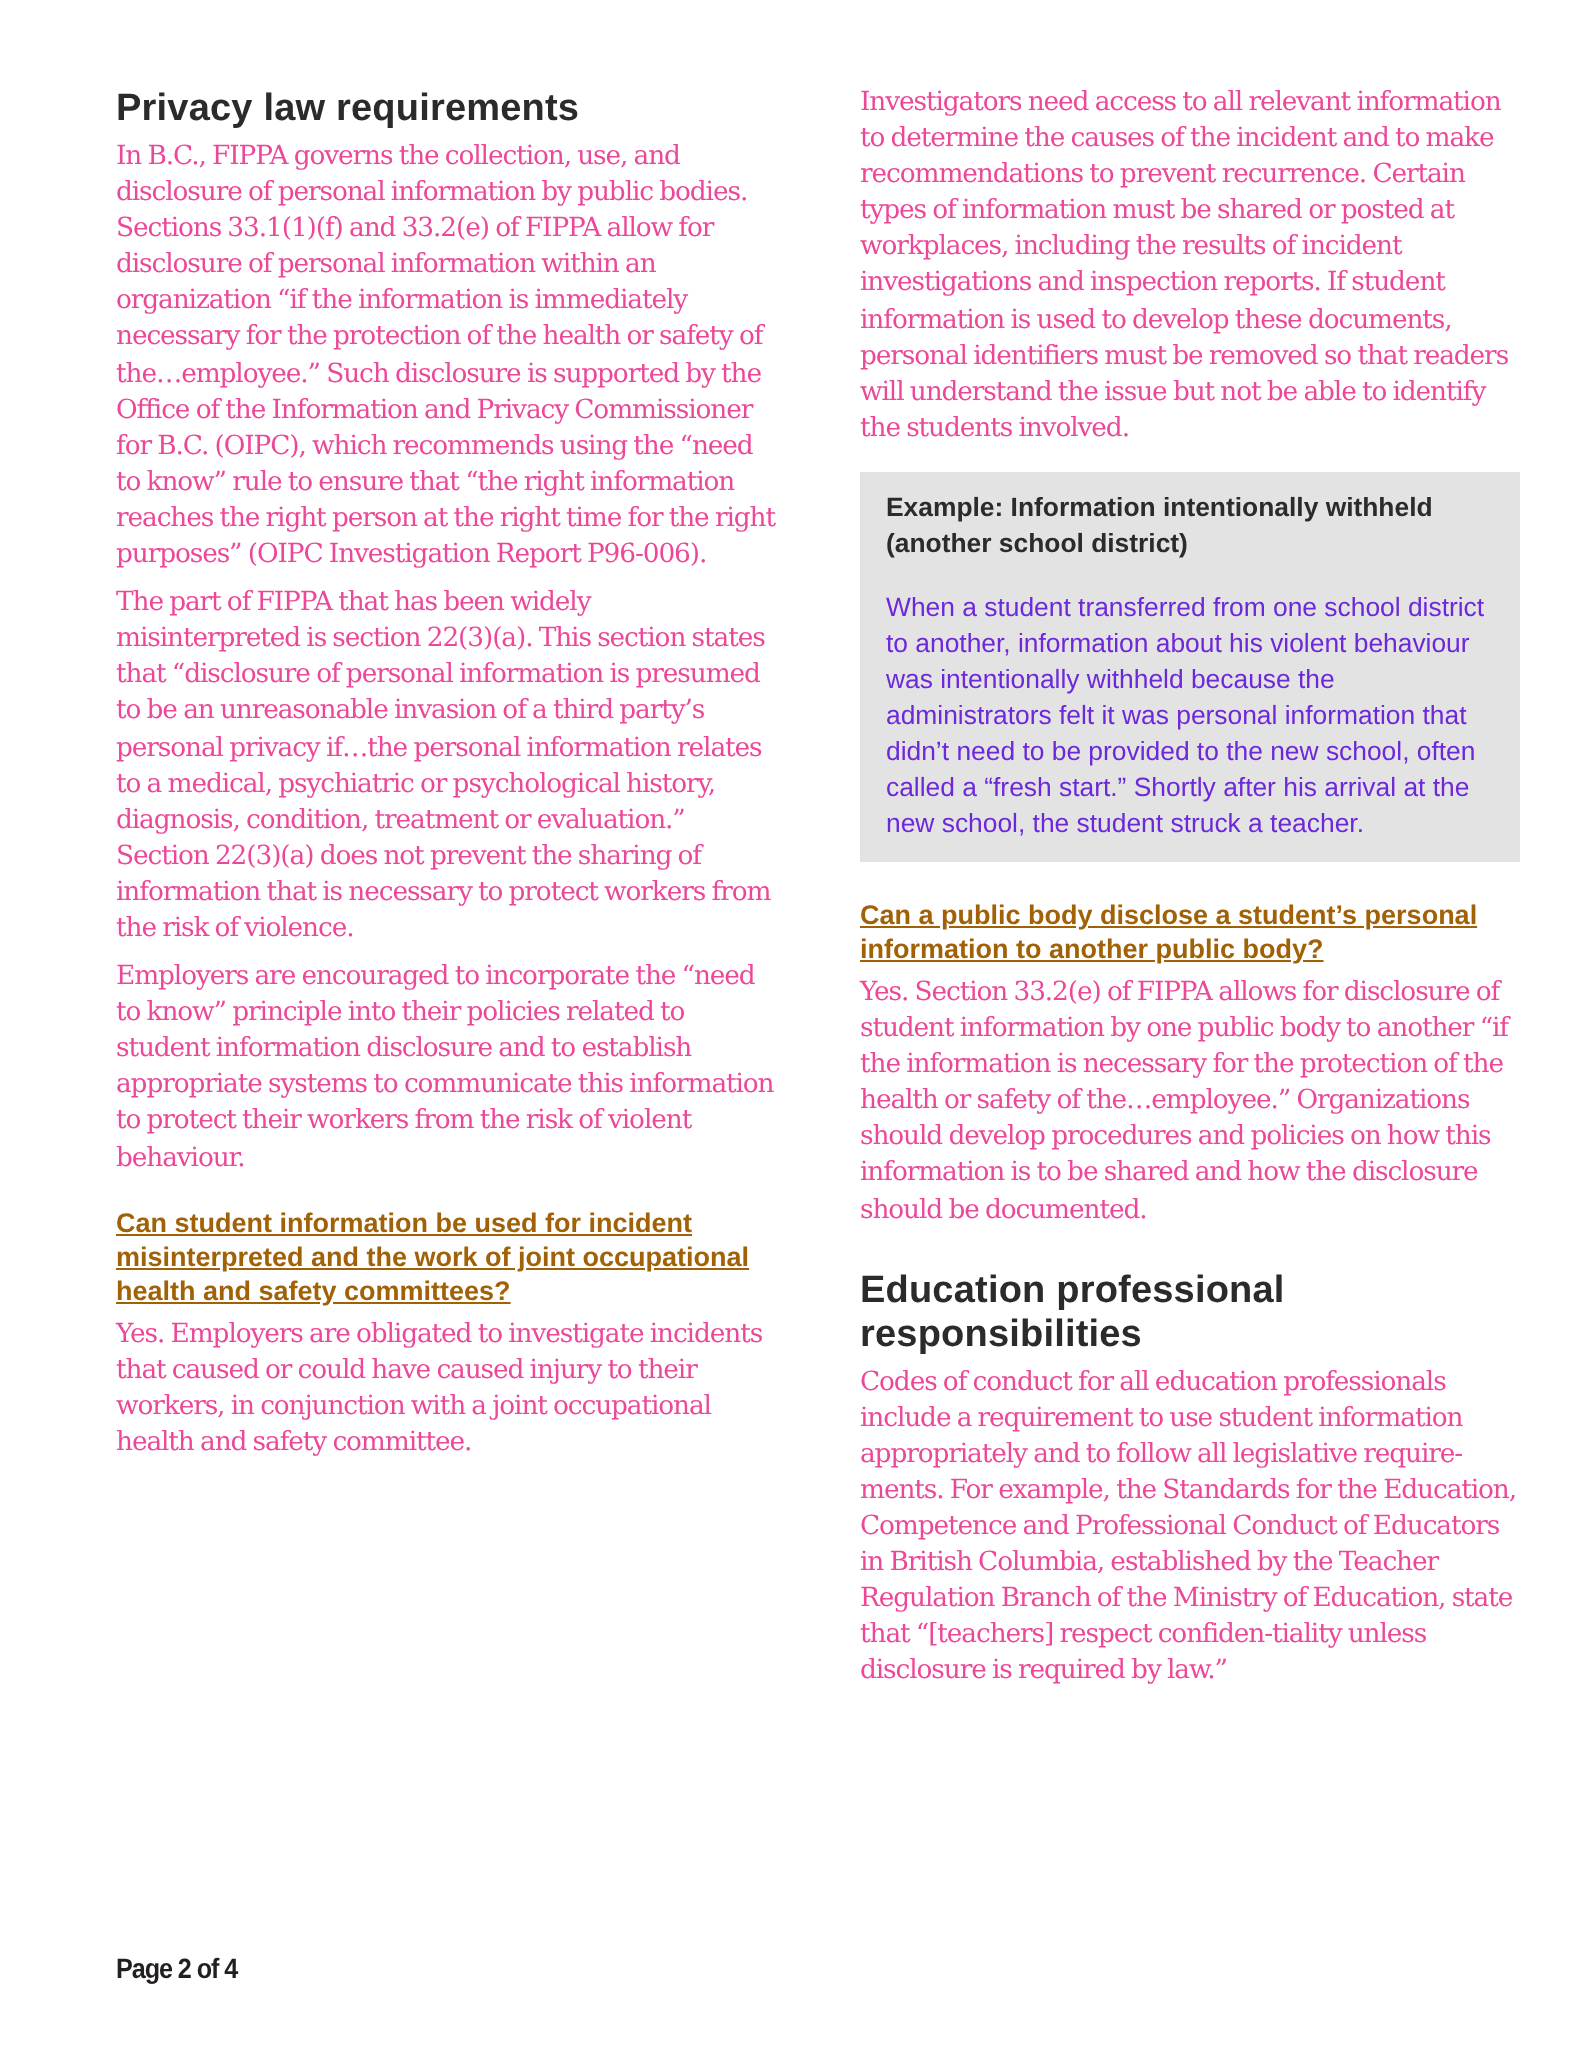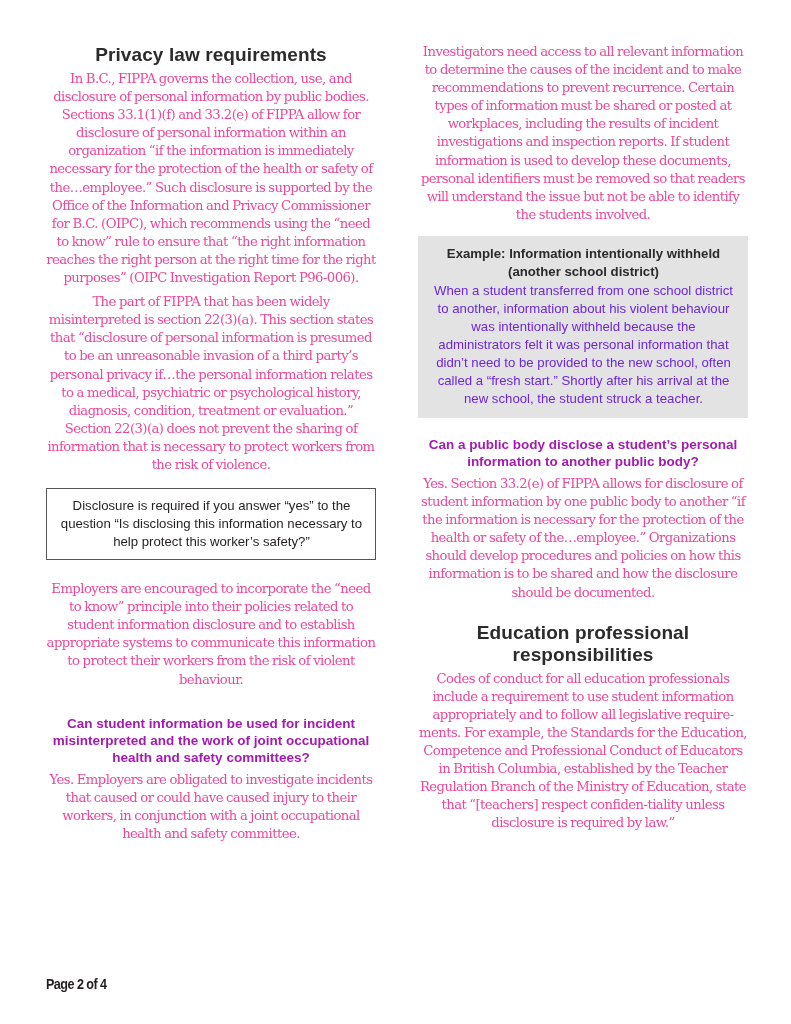--- a/index.html
+++ b/index.html
@@ -1,36 +1,37 @@
 <!DOCTYPE html>
 <html><head>
   <meta charset="utf-8">
   <style>
     html, body { margin: 0; padding: 0; background: #ffffff; }
     body { width: 791px; height: 1024px; position: relative; overflow: hidden; color: #231f20; }
-    .page { position: absolute; left: 0; top: 0; width: 664px; height: 1024px; text-align: center; }
+    .page { position: absolute; left: 12px; top: 0; width: 664px; height: 1024px; }
     .col { position: absolute; top: 44px; }
     .col-left { left: 46px; width: 330px; }
     .col-right { left: 418px; width: 330px; }
     .h2 {
       font-family: "Liberation Sans", sans-serif;
       font-weight: bold;
       font-size: 19px;
       line-height: 22px;
       color: #2b2b2b;
       margin: 0 0 4px 0;
       letter-spacing: 0.1px;
     }
     .h3 {
       font-family: "Liberation Sans", sans-serif;
       font-weight: bold;
       font-size: 13.5px;
       line-height: 17px;
-      color: #a21caf;
-      margin: 12px 0 5px 0;
+      color: #a16207;
+      margin: 0 0 5px 0;
+      text-decoration: underline;
     }
     .p {
       font-family: "DejaVu Serif", serif;
       font-size: 13.2px;
       line-height: 18.1px;
       color: #ec4899;
       margin: 0 0 6px 0;
       letter-spacing: -0.55px;
       word-spacing: -0.5px;
     }
@@ -47,21 +48,21 @@
       background: #e3e3e4;
       padding: 9px 12px 10px 13px;
       margin: 12px 0 18px 0;
     }
     .example-title {
       font-family: "Liberation Sans", sans-serif;
       font-weight: bold;
       font-size: 13.2px;
       line-height: 18px;
       color: #2b2b2b;
-      margin: 0 0 1px 0;
+      margin: 0 0 14px 0;
     }
     .example-body {
       font-family: "Liberation Sans", sans-serif;
       font-size: 13.2px;
       line-height: 18px;
       color: #6d28d9;
       margin: 0;
     }
     .footer {
       position: absolute;
@@ -79,21 +80,20 @@
 </head>
 <body>
 
 <div class="page">
 
   <div class="col col-left">
     <section>
       <h2 class="h2">Privacy law requirements</h2>
       <p class="p">In B.C., FIPPA governs the collection, use, and disclosure of personal information by public bodies. Sections 33.1(1)(f) and 33.2(e) of FIPPA allow for disclosure of personal information within an organization “if the information is immediately necessary for the protection of the health or safety of the…employee.” Such disclosure is supported by the Office of the Information and Privacy Commissioner for B.C. (OIPC), which recommends using the “need to know” rule to ensure that “the right information reaches the right person at the right time for the right purposes” (OIPC Investigation Report P96-006).</p>
       <p class="p">The part of FIPPA that has been widely misinterpreted is section 22(3)(a). This section states that “disclosure of personal information is presumed to be an unreasonable invasion of a third party’s personal privacy if…the personal information relates to a medical, psychiatric or psychological history, diagnosis, condition, treatment or evaluation.” Section 22(3)(a) does not prevent the sharing of information that is necessary to protect workers from the risk of violence.</p>
-      <div class="callout">Disclosure is required if you answer “yes” to the question “Is disclosing this information necessary to help protect this worker’s safety?”</div>
     </section>
 
     <section>
       <p class="p">Employers are encouraged to incorporate the “need to know” principle into their policies related to student information disclosure and to establish appropriate systems to communicate this information to protect their workers from the risk of violent behaviour.</p>
       <div style="height:8px"></div>
       <h3 class="h3">Can student information be used for incident misinterpreted and the work of joint occupational health and safety committees?</h3>
       <p class="p">Yes. Employers are obligated to investigate incidents that caused or could have caused injury to their workers, in conjunction with a joint occupational health and safety committee.</p>
     </section>
   </div>
 

